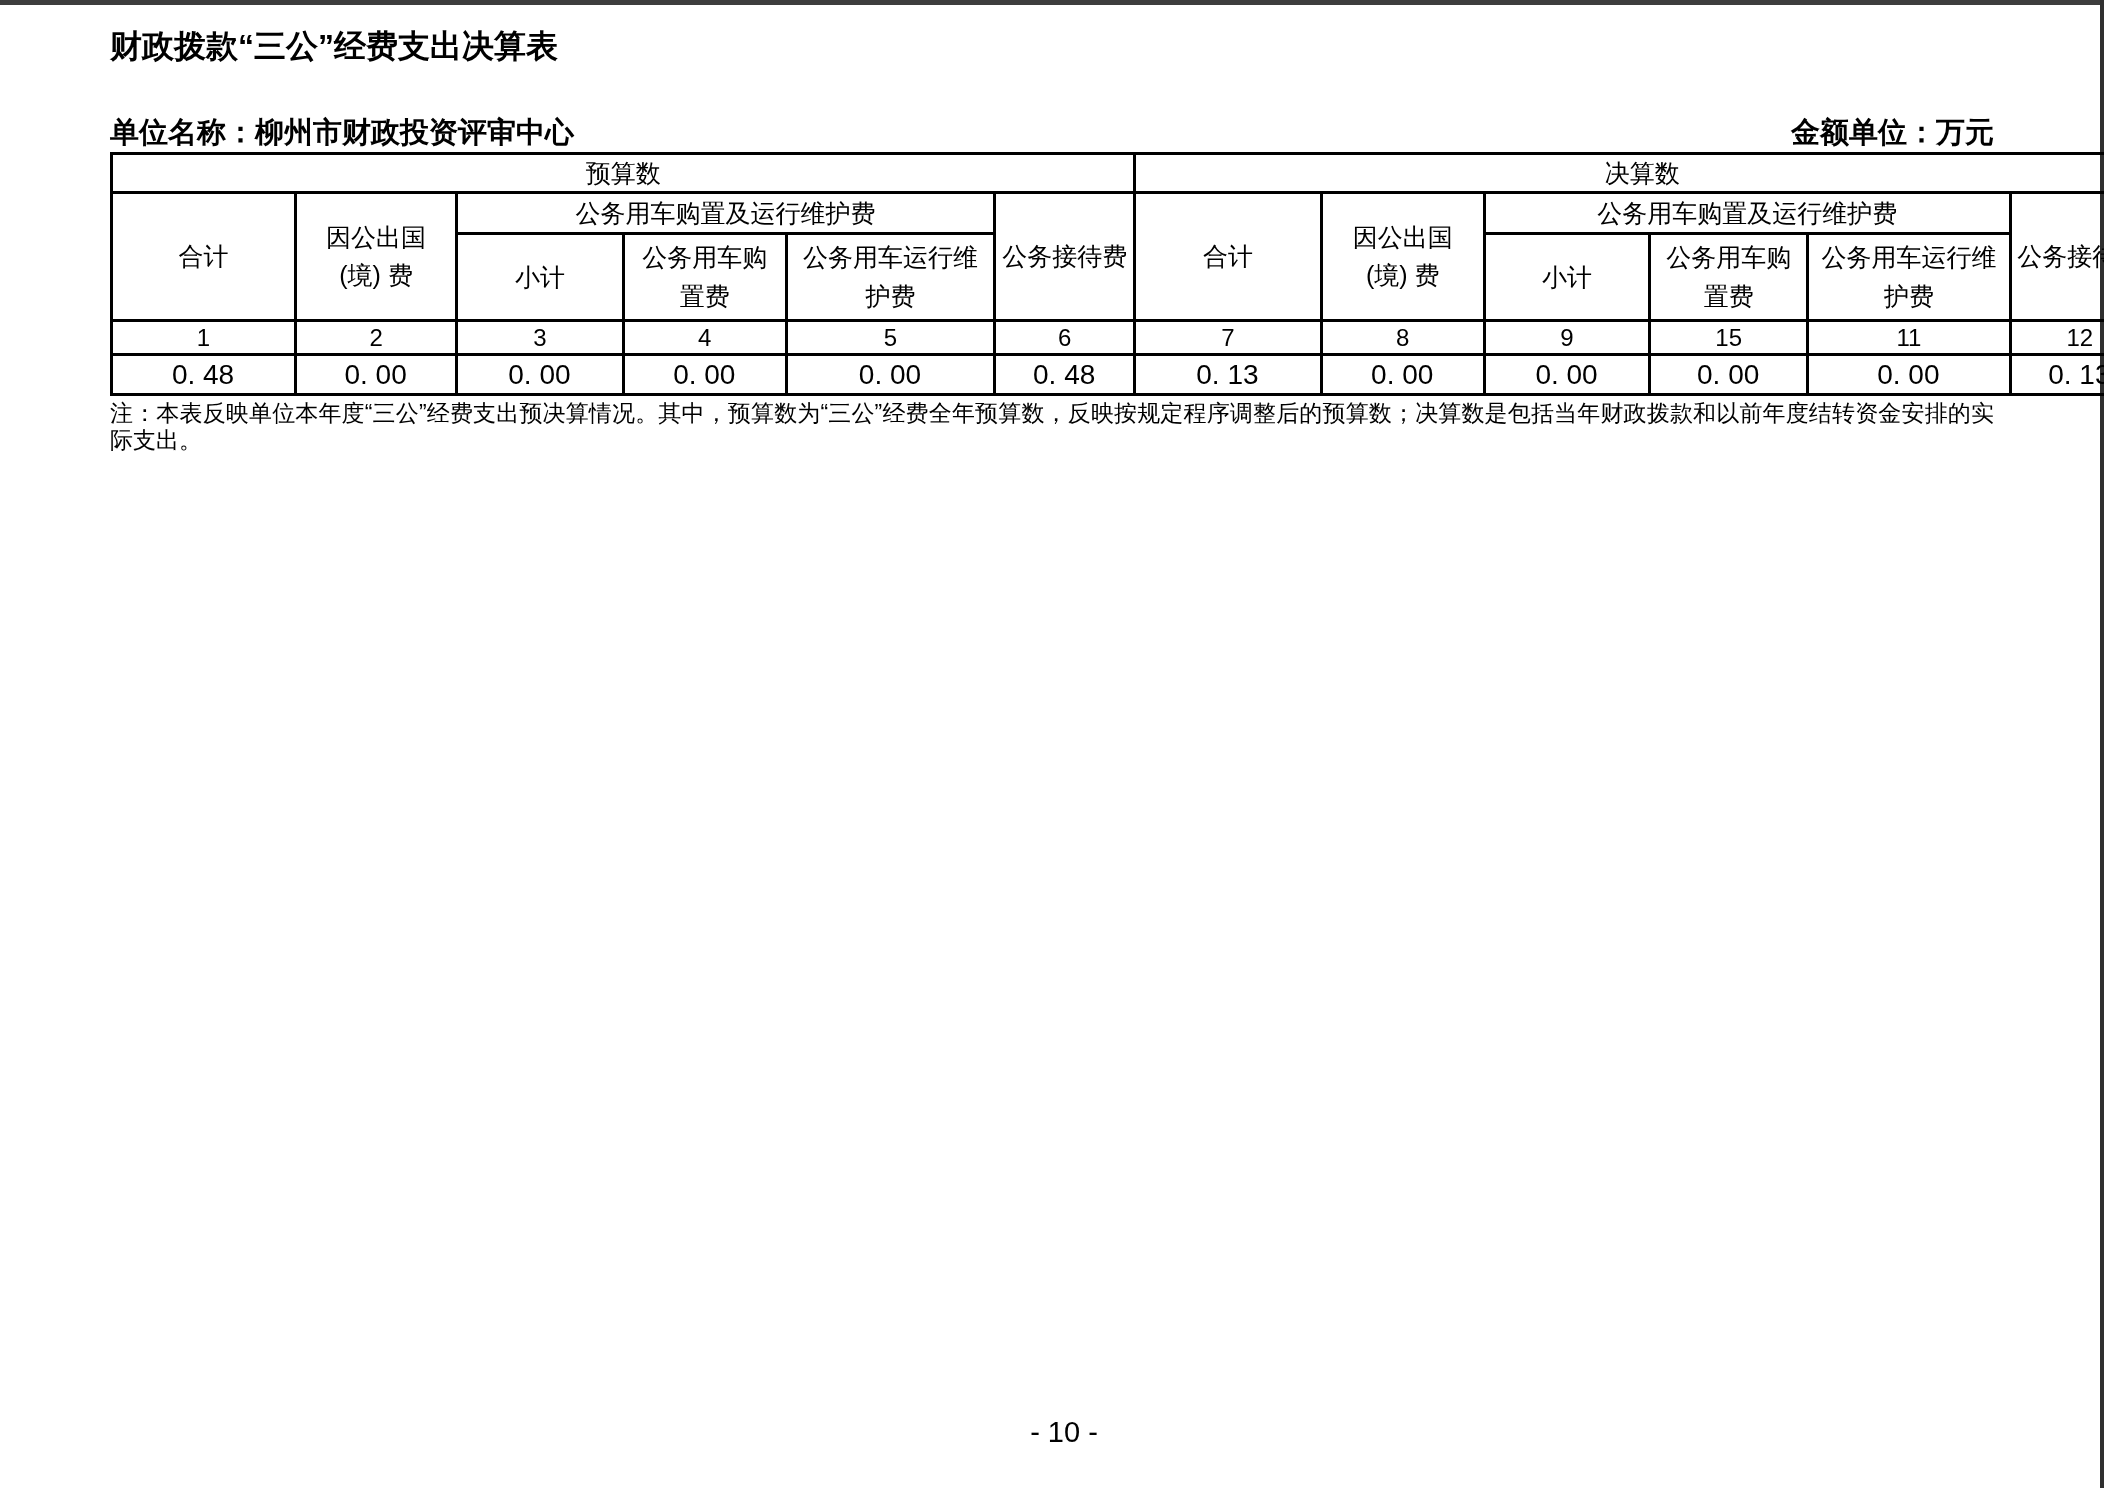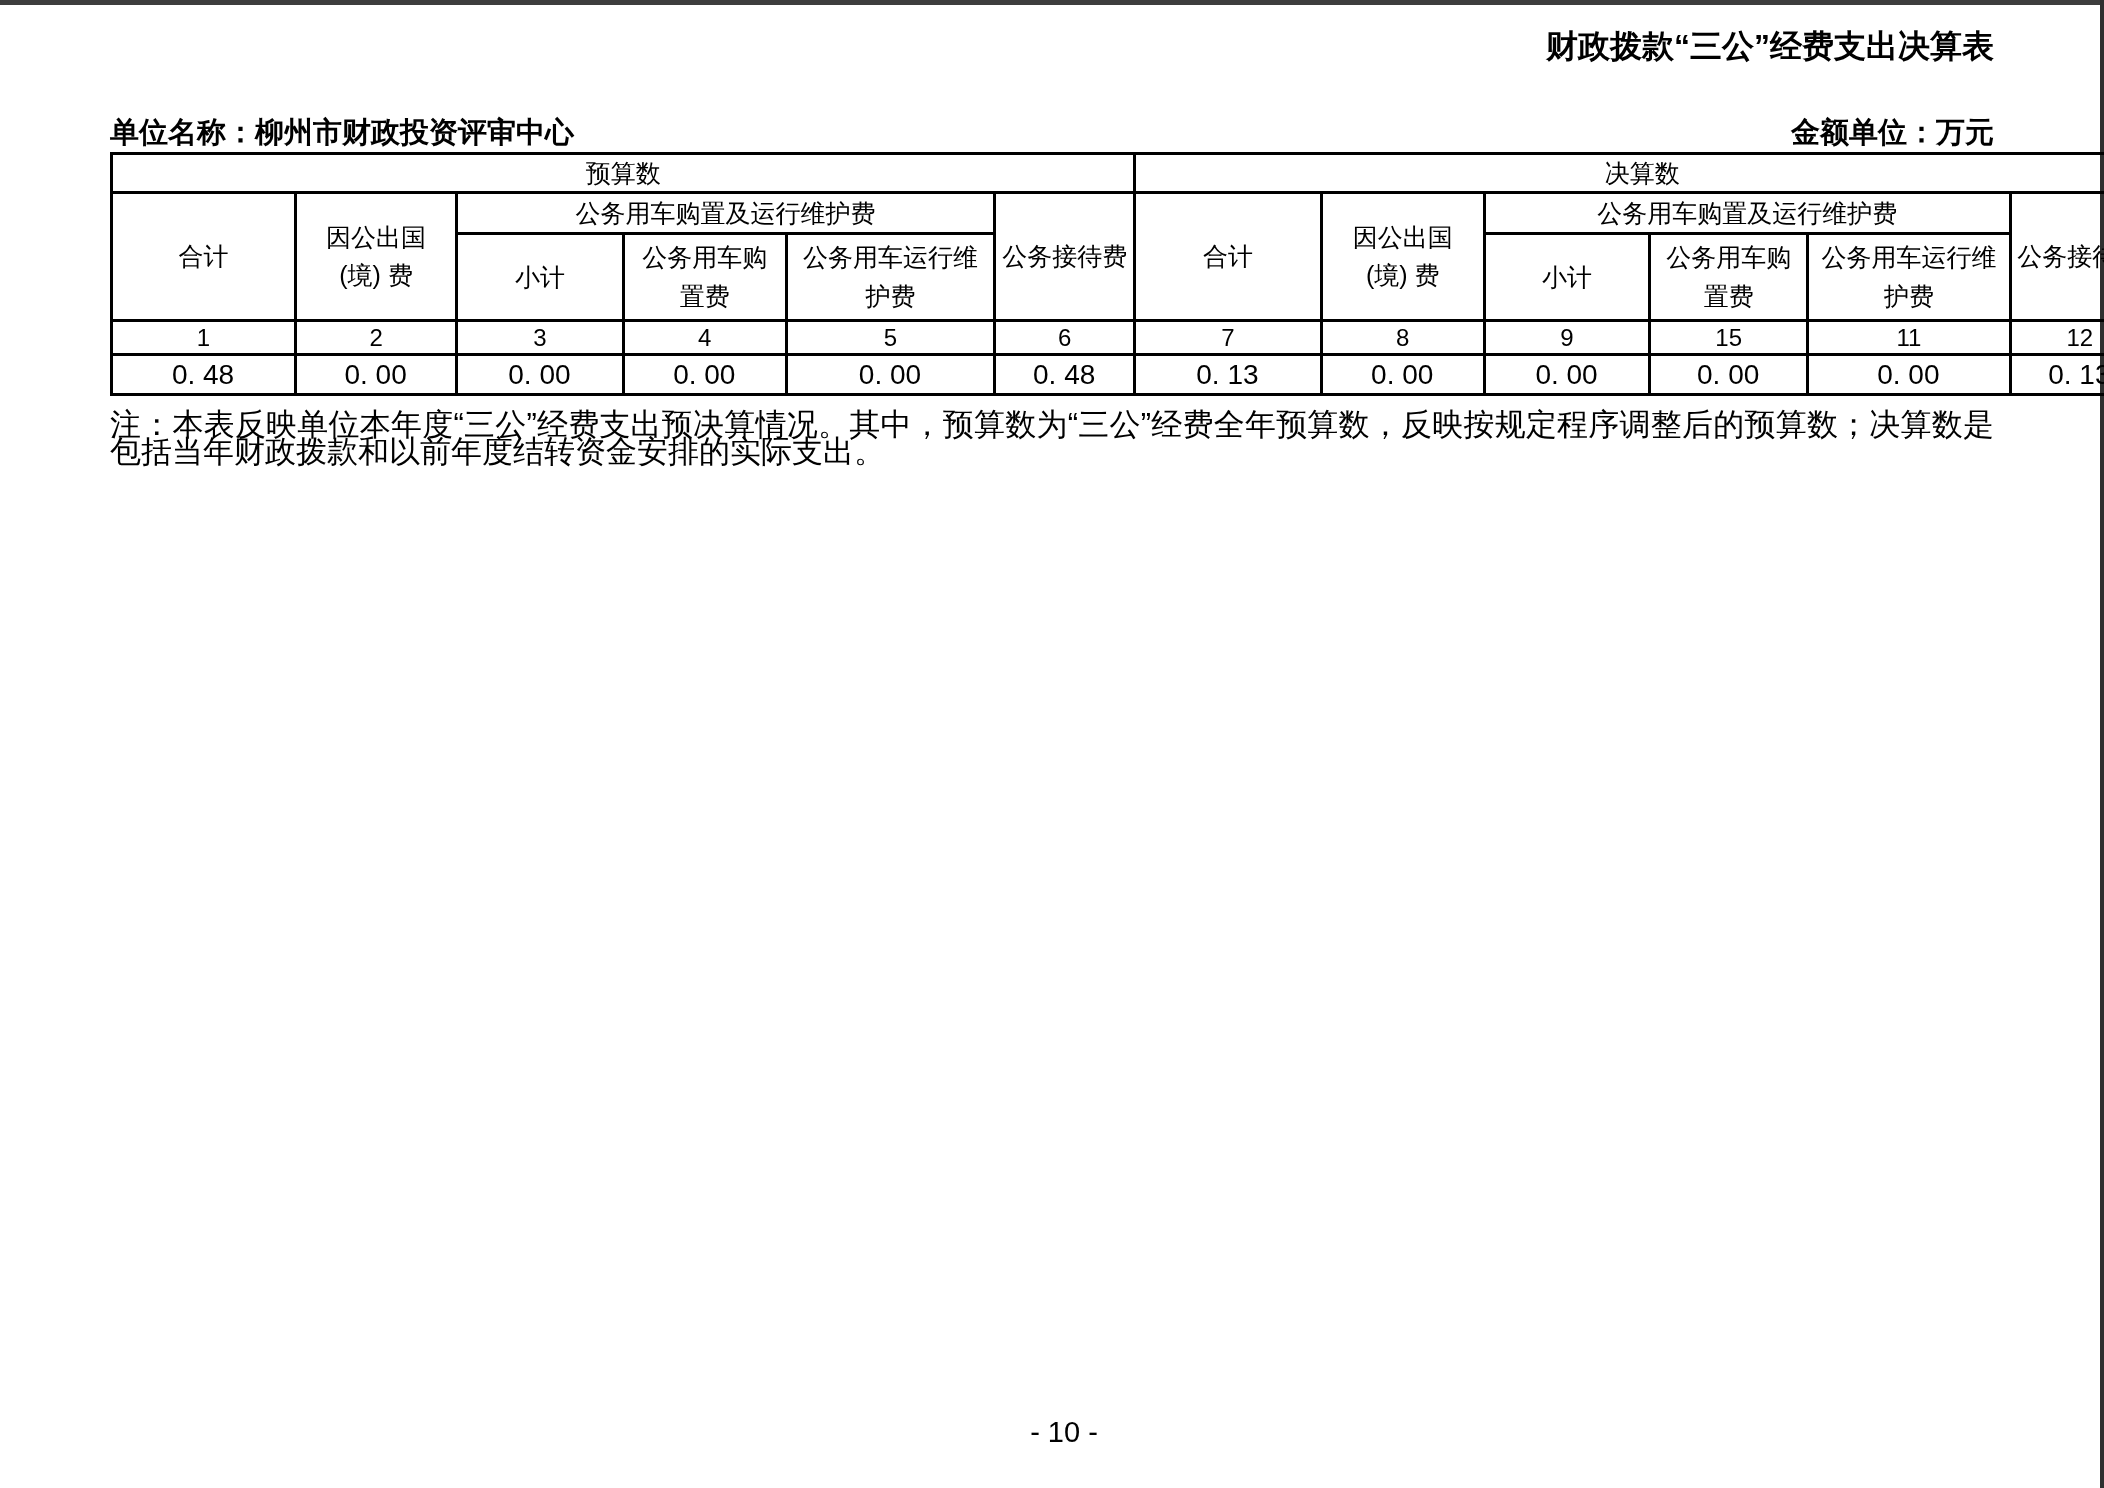--- a/index.html
+++ b/index.html
@@ -23,21 +23,21 @@
     position: absolute; left: 110px; top: 0; width: 1884px;
   }
   .corner-label {
     margin-top: 115px;
     text-align: right;
     font-size: 28px;
     line-height: 34px;
   }
   .doc-title {
     margin: 26px 0 0 0;
-    text-align: right;
+    text-align: left;
     font-size: 32px;
     font-weight: 700;
     line-height: 40px;
   }
   .meta-row {
     margin-top: 48px;
     display: flex;
     justify-content: space-between;
     align-items: flex-end;
     font-size: 29px;
@@ -63,22 +63,22 @@
   tr.group-row td.span2 { line-height: 1.5; white-space: pre-line; }
   tr.sub-row td { height: 84px; line-height: 1.55; white-space: pre-line; }
   tr.num-row td { height: 31px; font-size: 24px; }
   tr.val-row td {
     height: 37px;
     text-align: center;
     font-size: 28px;
     padding-right: 1px;
   }
   .note {
-    margin-top: 15px;
-    font-size: 31px;
+    margin-top: 4px;
+    font-size: 23px;
     line-height: 27px;
     text-align: justify;
   }
   .page-num {
     position: absolute;
     top: 1416px; left: 12px; width: 2104px;
     text-align: center;
     font-size: 29px;
   }
 </style>

